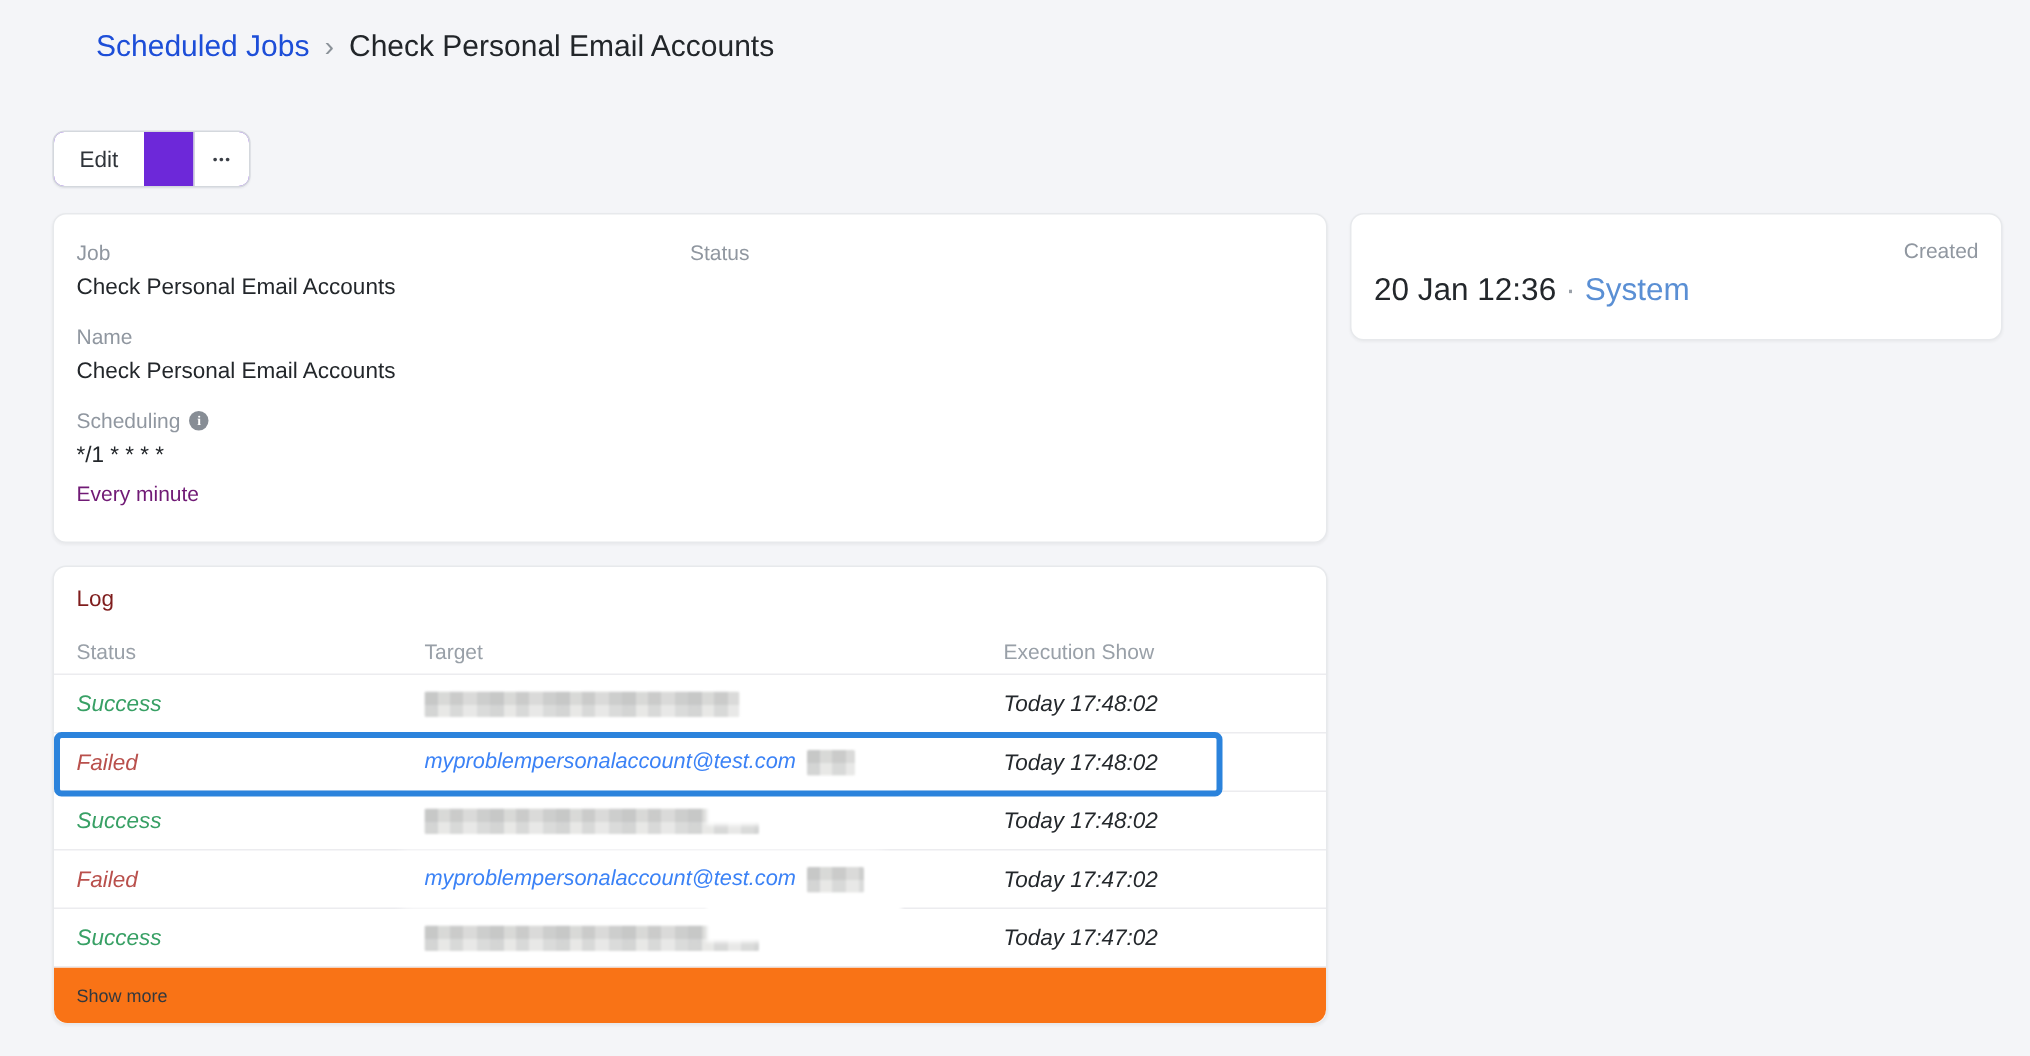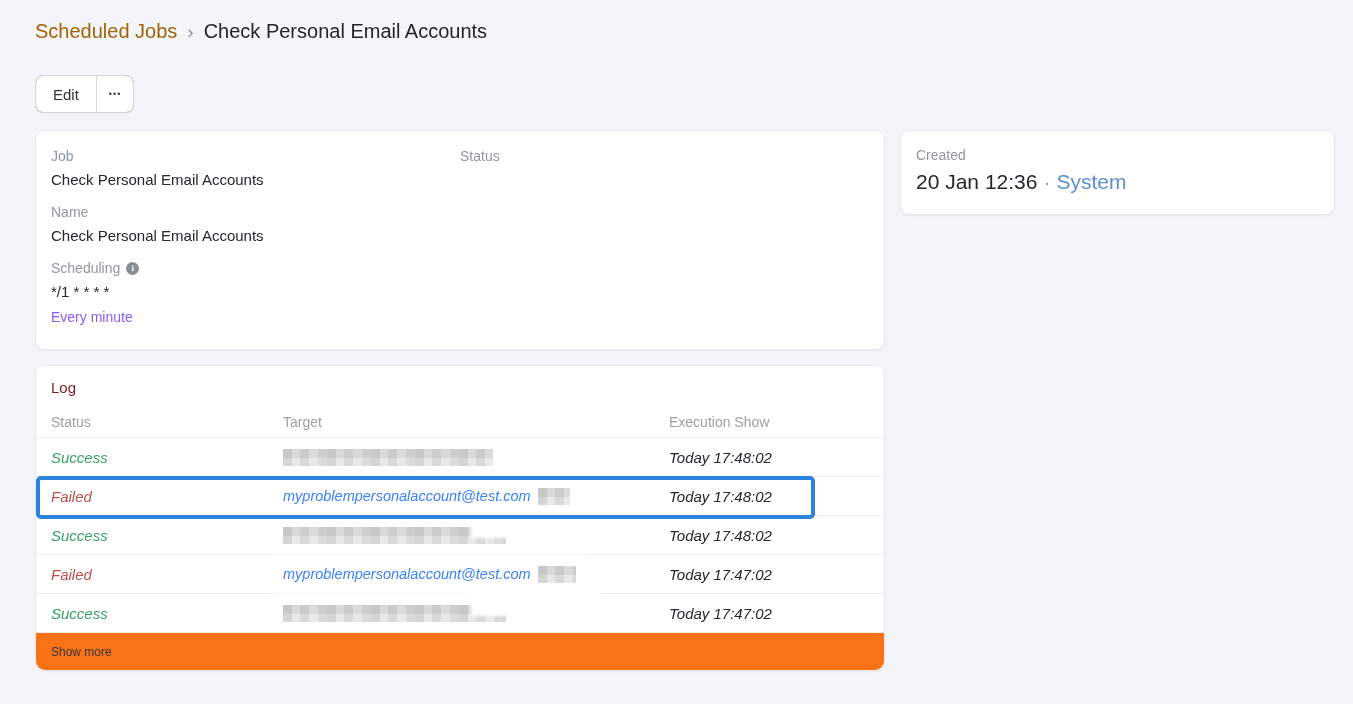--- a/index.html
+++ b/index.html
@@ -8,33 +8,34 @@
     background:#f4f5f8;
     font-family:"Liberation Sans", sans-serif;
     color:#24282c;
     position:relative;
     overflow:hidden;
   }
   .page { padding:20px 18px 0 35px; }
 
   
   .breadcrumb { font-size:20px; display:flex; align-items:center; gap:10px; }
-  .breadcrumb a { color:#a16207; text-decoration:none; cursor:pointer; }
+  .breadcrumb a { color:#1d4ed8; text-decoration:none; cursor:pointer;margin-left:29px; }
   .breadcrumb .sep { color:#8b9299; font-size:19px; }
   .breadcrumb .current { color:#22262a; font-weight:500; }
 
   
   .btn-group {
-    margin-top:32px;
+    margin-top:44px;
     display:inline-flex;
-    background:#a16207;
+    background:#6d28d9;
     border:1px solid #d4d8dd;
     border-radius:8px;
     overflow:hidden;
     box-shadow:0 1px 1px rgba(30,35,40,.04);
+    gap:33px;
   }
   .btn {
     background:#fff; border:none; height:36px; padding:0 17px;
     font-family:"Liberation Sans", sans-serif;
     font-size:15px; color:#2f343a; cursor:pointer;
   }
   .btn.more { border-left:1px solid #d4d8dd; padding:0 12px; font-size:9px; letter-spacing:1px; color:#3a3f46; }
 
   
   .grid { margin-top:17px; display:grid; grid-template-columns:850px 435px; gap:15px; align-items:start; }
@@ -43,31 +44,31 @@
     border:1px solid #e7e9ec;
     border-radius:9px;
     box-shadow:0 1px 2px rgba(30,35,40,.05);
   }
 
   
   .details-card { padding:17px 15px 24px 15px; display:grid; grid-template-columns:1fr 1fr; min-height:208px; }
   .field { margin-bottom:15px; }
   .field .label { font-size:14px; color:#9097a0; margin-bottom:6px; display:flex; align-items:center; gap:6px; }
   .field .value { font-size:15px; color:#23272b; line-height:19px; }
-  .field .hint { font-size:14px; color:#8b5cf6; margin-top:8px; }
+  .field .hint { font-size:14px; color:#701a75; margin-top:8px; }
   .info-icon {
     width:13px; height:13px; border-radius:50%;
     background:#878d95; color:#fff;
     font-size:9px; font-weight:bold; font-family:"Liberation Serif", serif;
     display:inline-flex; align-items:center; justify-content:center;
     cursor:pointer;
   }
 
   
-  .created-card { padding:16px 15px 20px 15px; min-height:76px; }
+  .created-card { padding:16px 15px 20px 15px; min-height:76px;text-align:right; }
   .created-card .label { font-size:14px; color:#9097a0; margin-bottom:7px; }
   .created-line { font-size:21px; color:#23272b; display:flex; align-items:center; gap:6px; }
   .created-line .dot { color:#9aa0a8; }
   .created-line a { color:#5a8fd4; text-decoration:none; cursor:pointer; }
 
   
   .log-card { position:relative; overflow:visible; }
   .log-title { padding:13px 15px 10px 15px; font-size:15px; color:#7f1d1d; }
   .log-header { display:flex; height:32px; align-items:center; border-bottom:1px solid #ececef; }
   .log-header .th { font-size:14px; color:#99a0a8; }

